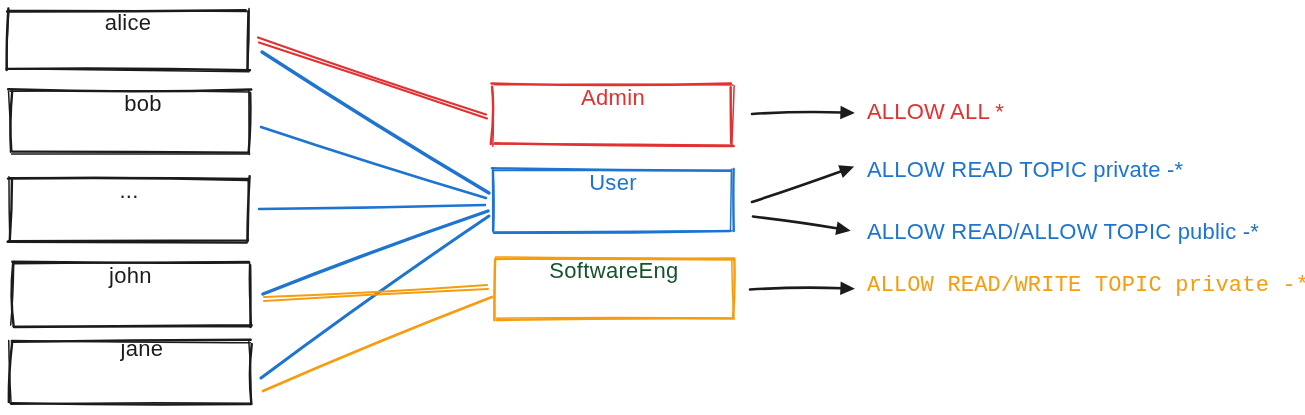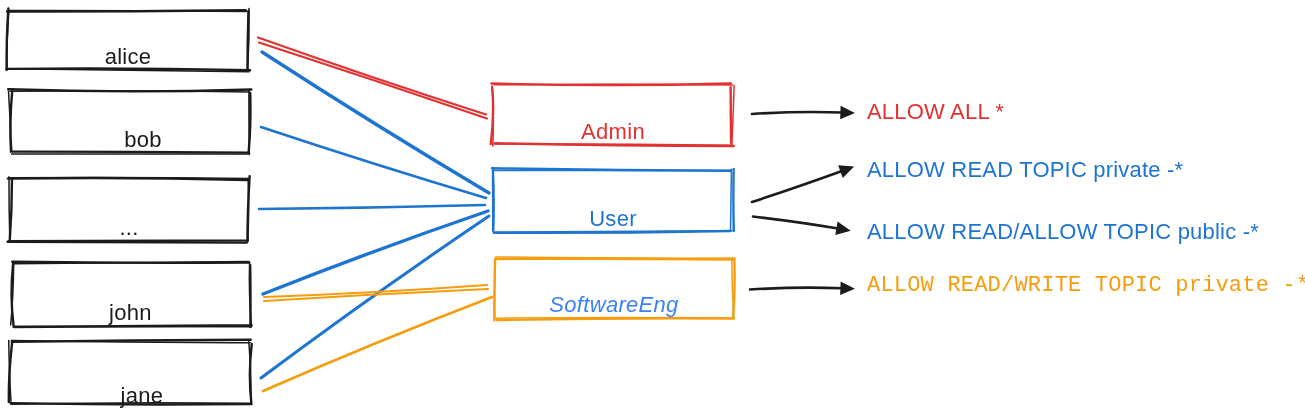--- a/index.html
+++ b/index.html
@@ -6,21 +6,21 @@
   .canvas{
     position:relative;
     width:1305px;height:415px;
     background:#ffffff;
     font-family:"Liberation Sans", sans-serif;
     overflow:hidden;
   }
   .wires{position:absolute;left:0;top:0;width:1305px;height:415px;}
   .box{
     position:absolute;
-    display:flex;align-items:flex-end;justify-content:center;
+    display:flex;align-items:flex-start;justify-content:center;
     font-size:22px;
     color:#1b1b1b;
     letter-spacing:.3px;
   }
   .acl{
     position:absolute;
     height:28px;line-height:28px;
     font-size:22px;
     white-space:nowrap;
     letter-spacing:.2px;
@@ -74,32 +74,32 @@
   </div>
   <div class="box" style="left:10px;top:91px;width:266px;height:62px">
     <span>bob</span>
   </div>
   <div class="box" style="left:10px;top:178px;width:238px;height:63px">
     <span>...</span>
   </div>
   <div class="box" style="left:12px;top:263px;width:237px;height:63px">
     <span>john</span>
   </div>
-  <div class="box" style="left:10px;top:348px;width:264px;height:61px">
+  <div class="box" style="left:10px;top:336px;width:264px;height:61px">
     <span>jane</span>
   </div>
 
   <div class="box" style="left:493px;top:85px;width:240px;height:60px">
     <span style="color: rgb(225, 50, 49);">Admin</span>
   </div>
   <div class="box" style="left:494px;top:170px;width:238px;height:62px">
     <span style="color: rgb(29, 116, 209);">User</span>
   </div>
   <div class="box" style="left:495px;top:258px;width:238px;height:60px">
-    <span style="color: #3b82f6; font-style: italic;">SoftwareEng</span>
+    <span style="color: #14532d;">SoftwareEng</span>
   </div>
 
   <div class="acl" style="left: 867px; top: 98px; color: rgb(225, 50, 49);">ALLOW ALL *</div>
   <div class="acl" style="left: 867px; top: 156px; color: rgb(29, 116, 209);">ALLOW READ TOPIC private -*</div>
   <div class="acl" style="left: 867px; top: 218px; color: rgb(29, 116, 209);">ALLOW READ/ALLOW TOPIC public -*</div>
   <div class="acl" style="left: 867px; top: 272px; color: rgb(245, 157, 14); font-family: Liberation Mono, monospace;">ALLOW READ/WRITE TOPIC private -*</div>
 
 </div>
 
 </body></html>

